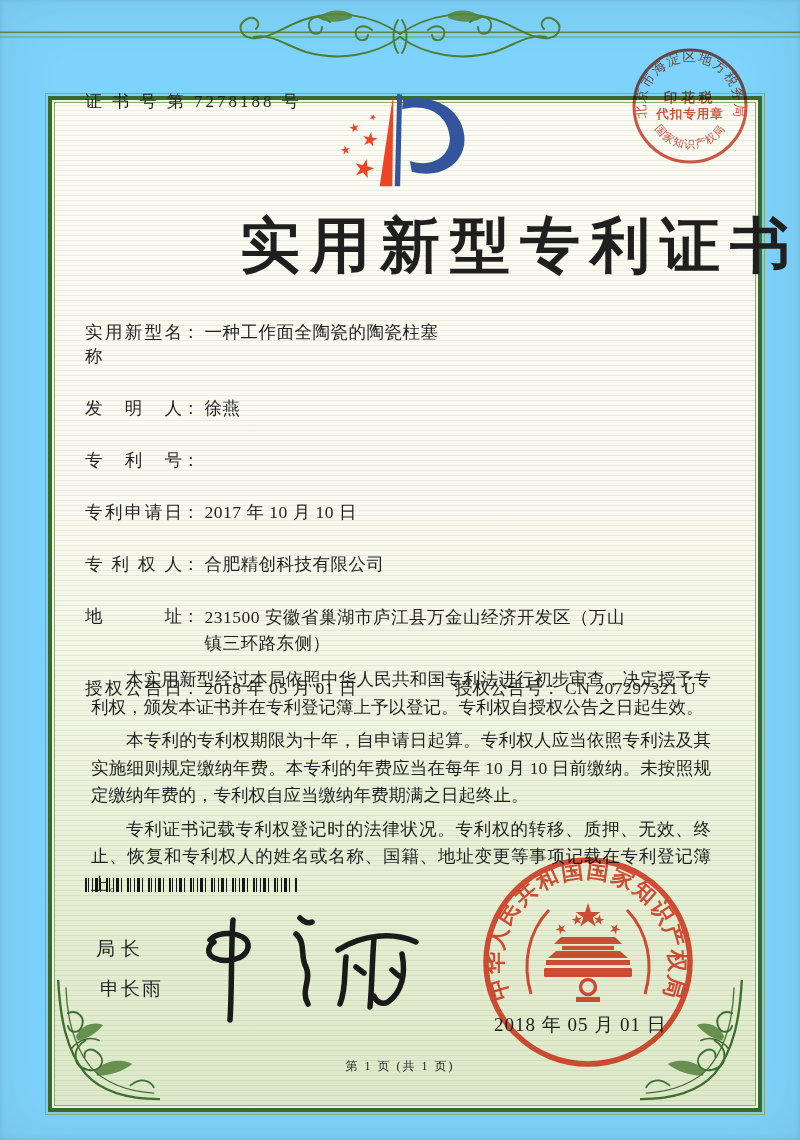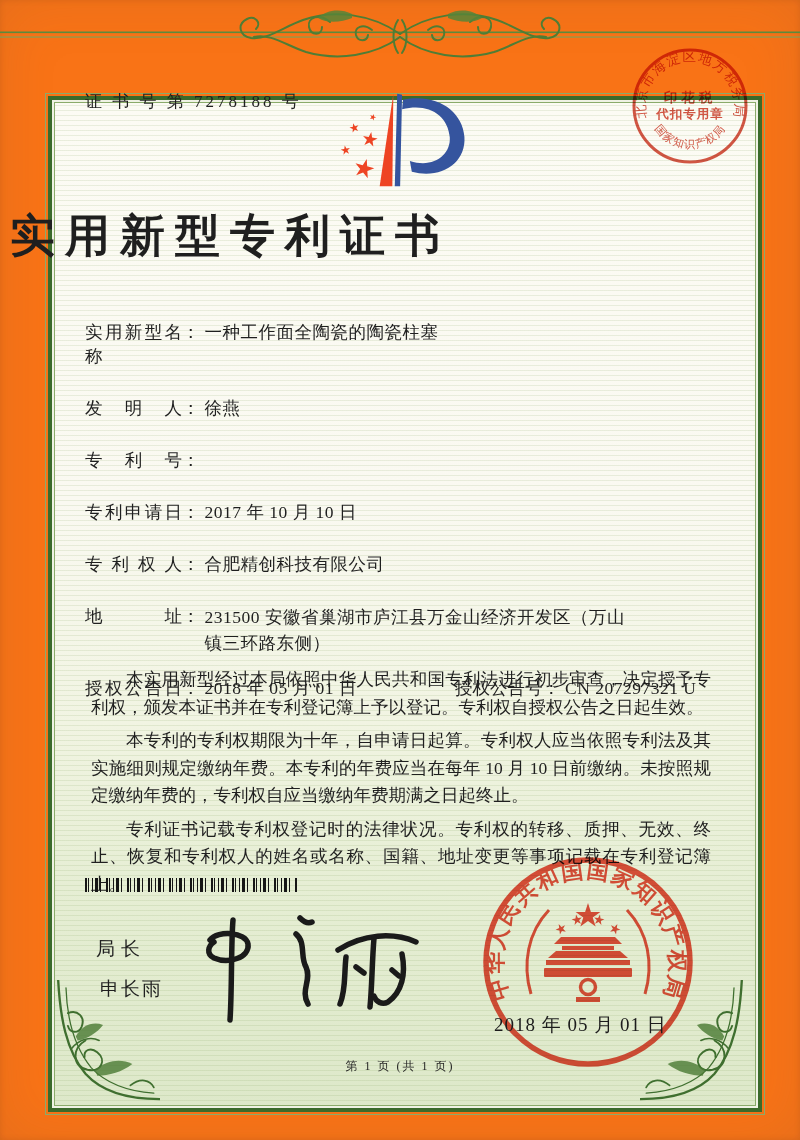--- a/index.html
+++ b/index.html
@@ -1,18 +1,18 @@
 <!DOCTYPE html>
 <html><head>
 <meta charset="utf-8">
 <style>
   html,body{margin:0;padding:0;background:#e8e6e0;}
   .page{
     position:relative;width:800px;height:1140px;overflow:hidden;
-    background:#f97316;
+    background:#7dd3fc;
     box-shadow:inset 0 0 60px rgba(90,85,70,.12), inset 0 0 6px rgba(0,0,0,.10);
     font-family:"Liberation Serif","DejaVu Serif",serif;color:#1f1f1f;
   }
   
   .top-flourish{position:absolute;left:0;top:0;width:800px;height:70px;z-index:2;}
   
   .frame{
     position:absolute;left:48px;top:96px;width:706px;height:1008px;z-index:1;
     border:4px solid #3a6a2b;
     outline:1px solid #8aab6a;outline-offset:2px;
@@ -21,22 +21,22 @@
       repeating-linear-gradient(180deg, rgba(118,156,78,.14) 0 1px, rgba(255,255,255,0) 1px 5px),
       linear-gradient(180deg,#fcfbf4 0%,#faf9f1 40%,#f1f4e2 62%,#e6eed4 78%,#dde8c9 100%);
   }
   .corner{position:absolute;width:108px;height:122px;z-index:2;}
   .corner.bl{left:52px;bottom:38px;}
   .corner.br{right:52px;bottom:38px;transform:scaleX(-1);}
   
   .cert-number{position:absolute;left:85px;top:90px;z-index:3;font-size:17px;letter-spacing:3px;}
   .logo{position:absolute;left:330px;top:86px;width:150px;height:112px;z-index:3;}
   .title{
-    position:absolute;left:0;top:206px;width:100%;z-index:3;text-align:left;
-    font-size:45px;font-weight:700;letter-spacing:10px;text-indent:10px;
+    position:absolute;left:0;top:206px;width:100%;z-index:3;text-align:right;
+    font-size:60px;font-weight:700;letter-spacing:10px;text-indent:10px;
   }
   
   .fields{position:absolute;left:85px;top:320px;width:645px;z-index:3;font-size:17.5px;line-height:24px;}
   .f-row{display:flex;margin-bottom:28px;align-items:flex-start;}
   .f-label{display:inline-block;width:97px;text-align:justify;text-align-last:justify;flex:none;}
   .f-colon{flex:none;margin-right:5px;}
   .f-value{letter-spacing:.5px;}
   .f-row.address{margin-bottom:4px;}
   .f-row.address .f-value{max-width:422px;line-height:26px;}
   .grant-row{position:relative;margin-top:20px;display:flex;align-items:flex-start;}

